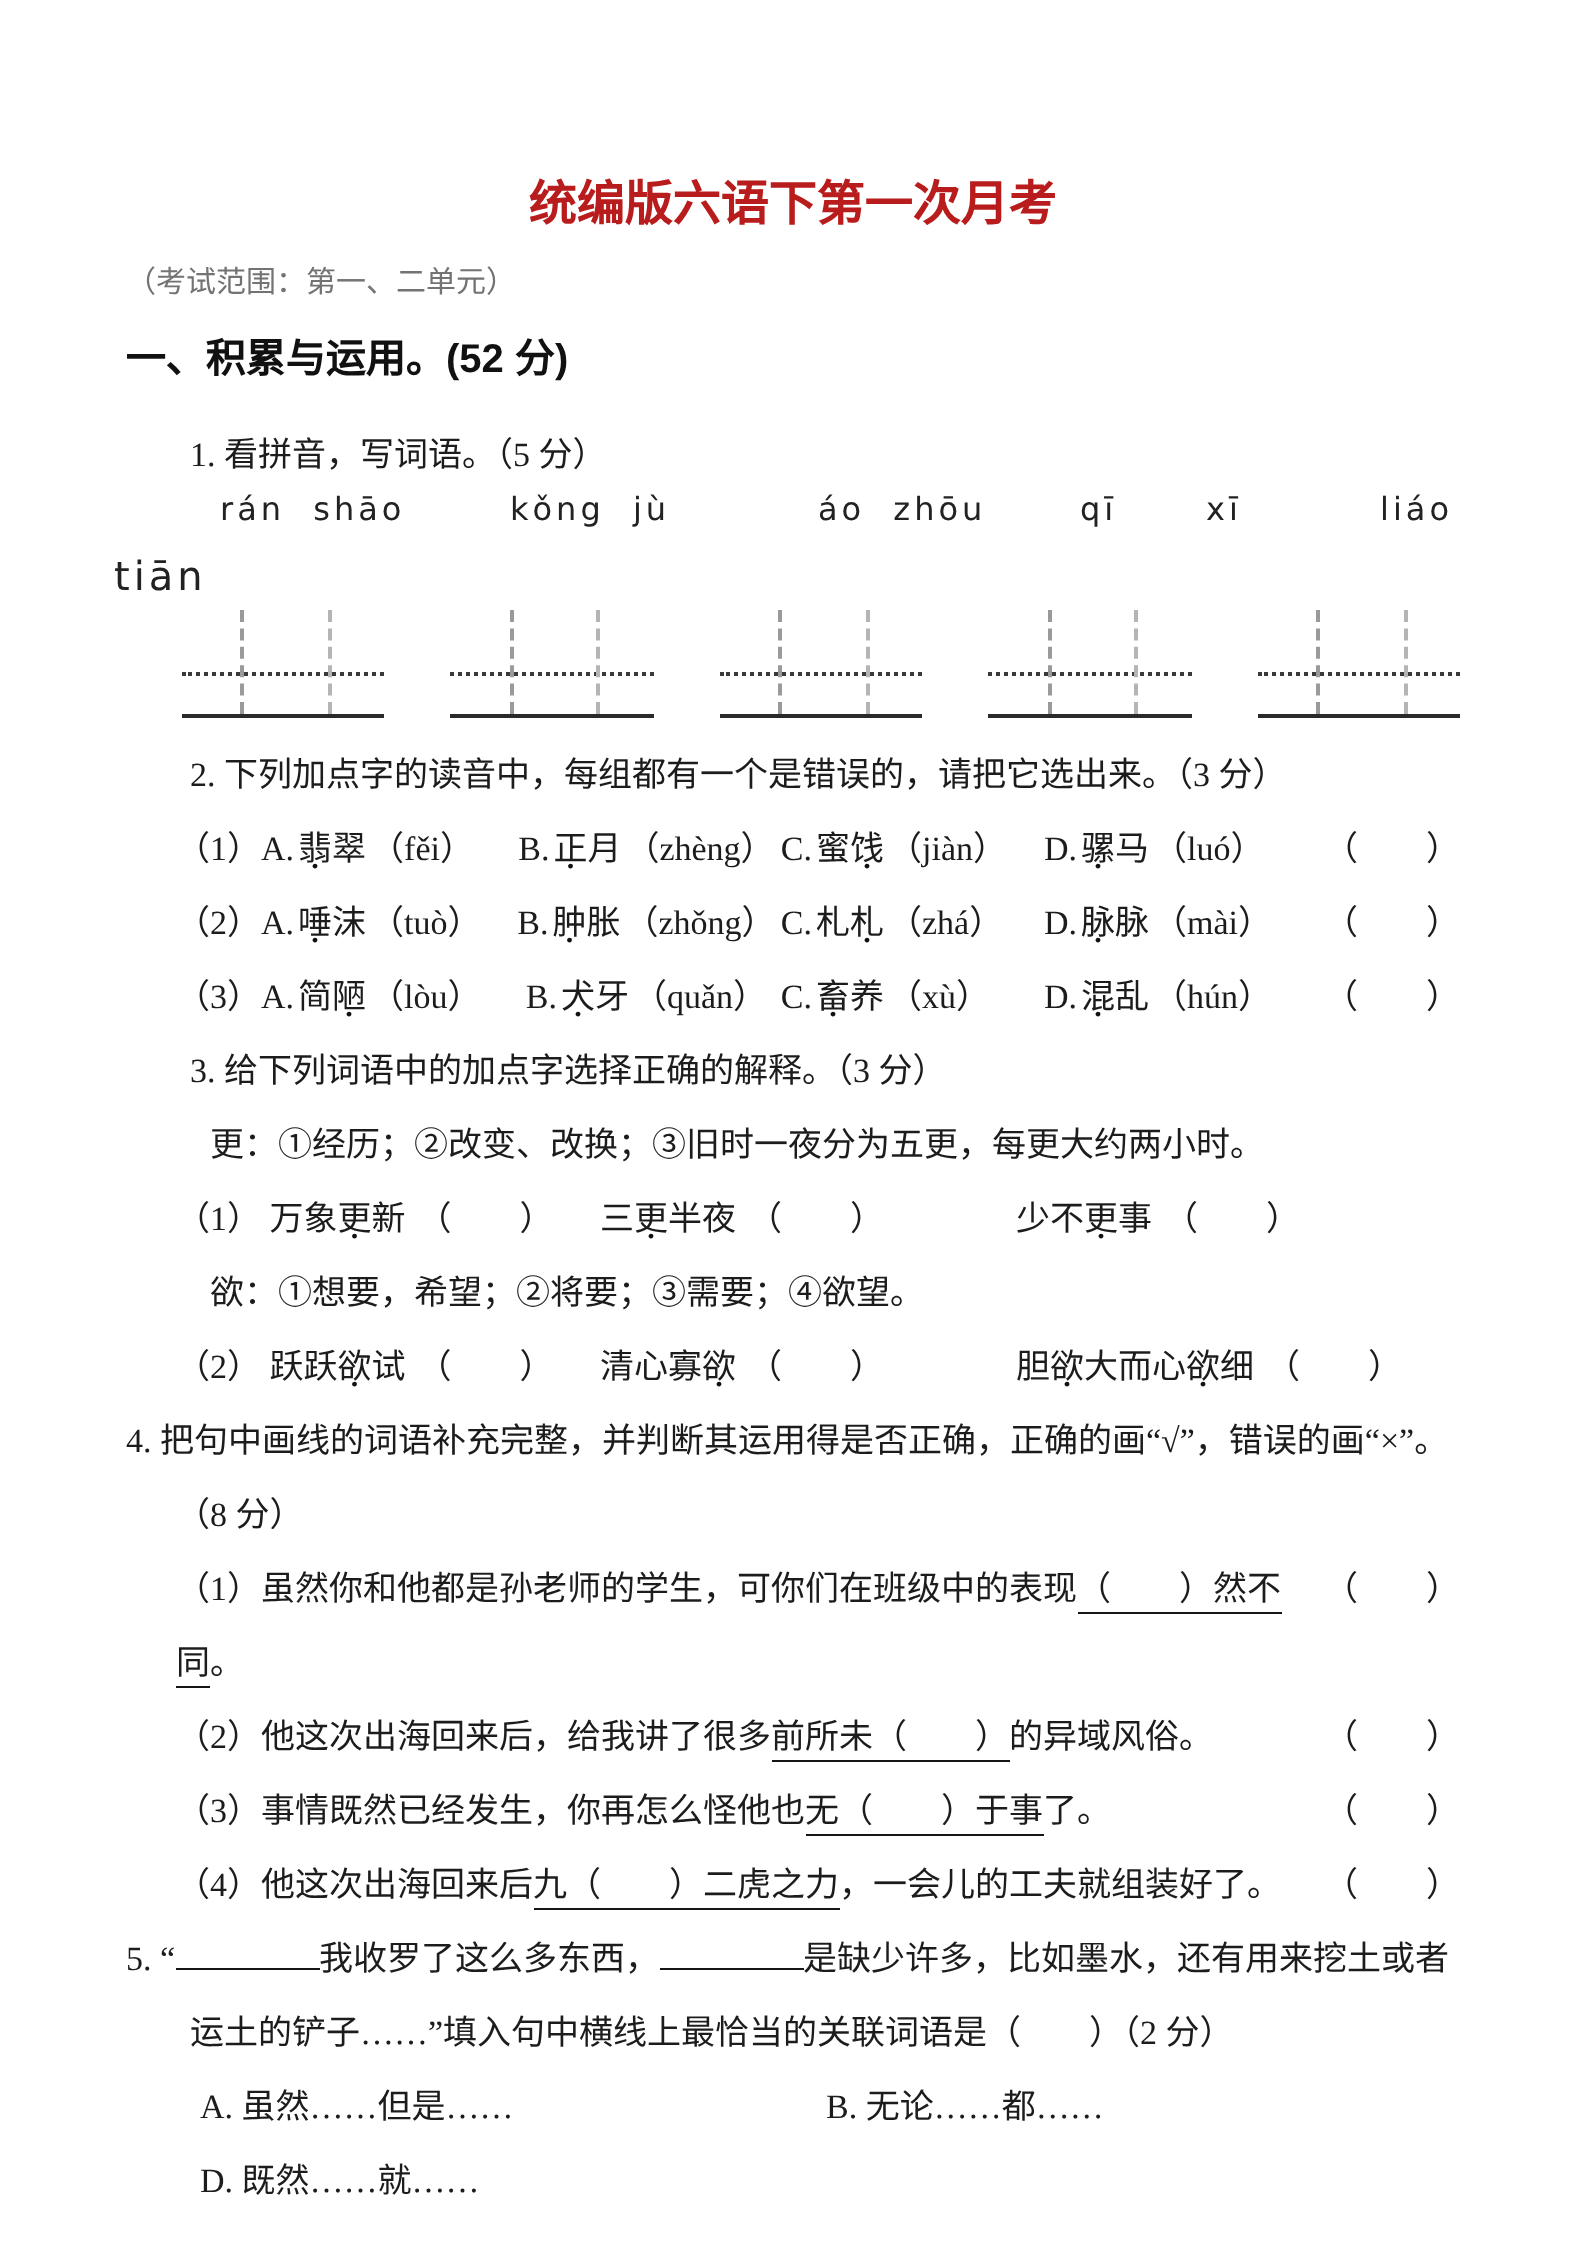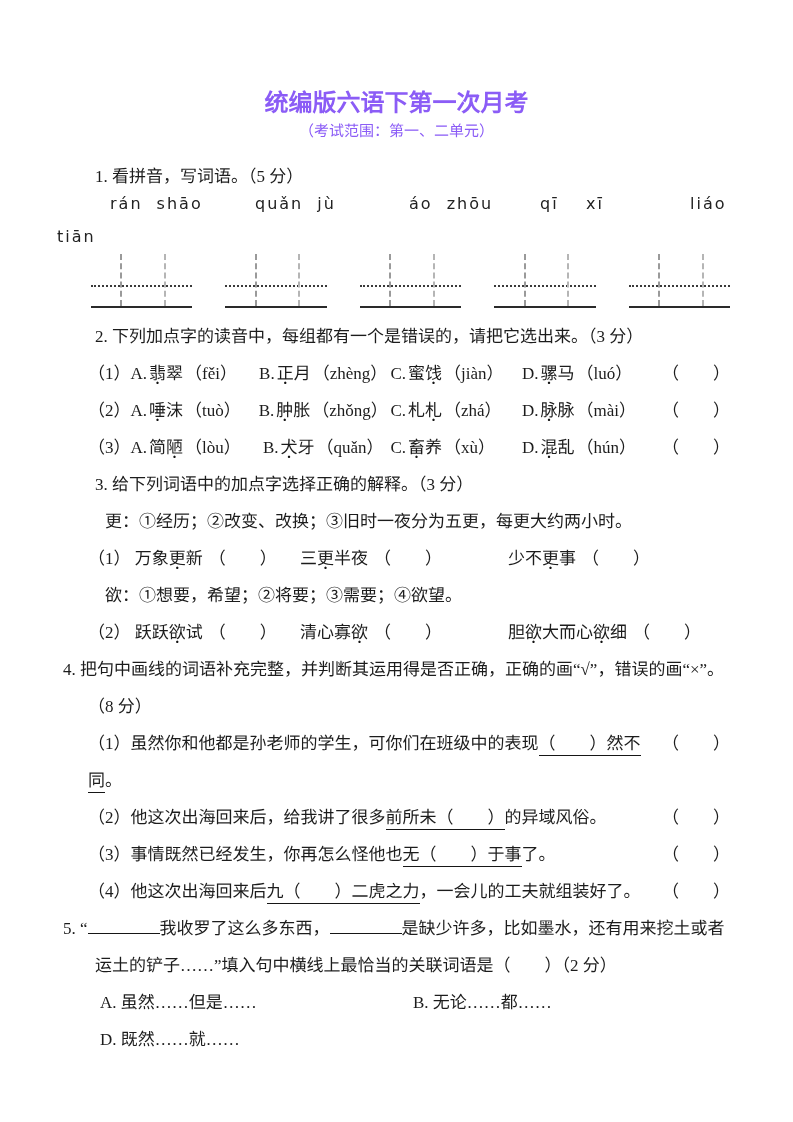--- a/index.html
+++ b/index.html
@@ -6,23 +6,23 @@
   html,body { margin:0; padding:0; }
   body {
     width:793px; height:1122px; background:#ffffff; color:#1c1c1c;
     font-family:"Liberation Serif","DejaVu Serif",serif;
     font-size:17px; overflow:hidden;
   }
   .sheet { padding:88px 63px 0 63px; }
 
   .title {
     text-align:center; font-family:"Liberation Sans","DejaVu Sans",sans-serif;
-    font-weight:bold; font-size:24px; line-height:30px; color:#8b5cf6;
-  }
-  .subtitle { text-align:center; font-size:15px; line-height:22px; margin-top:2px; color:#8b5cf6; }
+    font-weight:bold; font-size:24px; line-height:30px; color:#b91c1c;
+  }
+  .subtitle { font-size:15px; line-height:22px; margin-top:13px; color:#737373; }
   .sec-heading {
     font-family:"Liberation Sans","DejaVu Sans",sans-serif; font-weight:bold;
     font-size:20px; line-height:26px; margin-top:14px; color:#111;
   }
 
   p { margin:0; }
   .line { line-height:37px; }
   .ind25 { padding-left:25px; }
   .ind32 { padding-left:32px; }
   .ind42 { padding-left:42px; }
@@ -33,26 +33,26 @@
   .pyline {
     position:relative; height:30px;
     font-family:"DejaVu Sans","Liberation Sans",sans-serif;
     font-size:16px; letter-spacing:2px; word-spacing:7px; color:#222;
   }
   .pyline span { position:absolute; top:2px; }
   .pyline span:nth-child(1){ left:47px; }
   .pyline span:nth-child(2){ left:192px; }
   .pyline span:nth-child(3){ left:346px; }
   .pyline span:nth-child(4){ left:477px; }
-  .pyline span:nth-child(5){ left:523px; }
+  .pyline span:nth-child(5){ left:540px; }
   .pyline span:nth-child(6){ left:627px; }
   .py-wrap {
     height:30px; line-height:30px; margin-left:-6px;
     font-family:"DejaVu Sans","Liberation Sans",sans-serif;
-    font-size:16px; letter-spacing:2px; color:#222;
+    font-size:20px; letter-spacing:2px; color:#222;
   }
   .boxrow { display:flex; gap:33px; margin:2px 0 10px 28px; }
   .wbox { position:relative; width:106px; height:54px; border-bottom:2px solid #2a2a2a; }
   .wbox .h  { position:absolute; left:0; right:0; top:31px; border-top:2px dotted #3a3a3a; }
   .wbox .v1 { position:absolute; top:0; bottom:0; left:29%; border-left:2px dashed #9a9a9a; }
   .wbox .v2 { position:absolute; top:0; bottom:0; left:72%; border-left:2px dashed #b5b5b5; }
 
   
   .dotted { position:relative; }
   .dotted::after {
@@ -90,26 +90,27 @@
   }
   .q5-options { display:grid; grid-template-columns:313px auto; padding-left:37px; line-height:37px; }
 </style>
 </head>
 <body>
 
 <div class="sheet">
 
   <p class="title">统编版六语下第一次月考</p>
   <p class="subtitle">（考试范围：第一、二单元）</p>
+  <p class="sec-heading">一、积累与运用。(52 分)</p>
 
   <div>
     <p class="q1-stem">1. 看拼音，写词语。（5 分）</p>
     <div class="pyline">
       <span>rán shāo</span>
-      <span>quǎn jù</span>
+      <span>kǒng jù</span>
       <span>áo zhōu</span>
       <span>qī</span>
       <span>xī</span>
       <span>liáo</span>
     </div>
     <p class="py-wrap">tiān</p>
     <div class="boxrow">
       <div class="wbox">
           <div class="h"></div>
           <div class="v1"></div>

